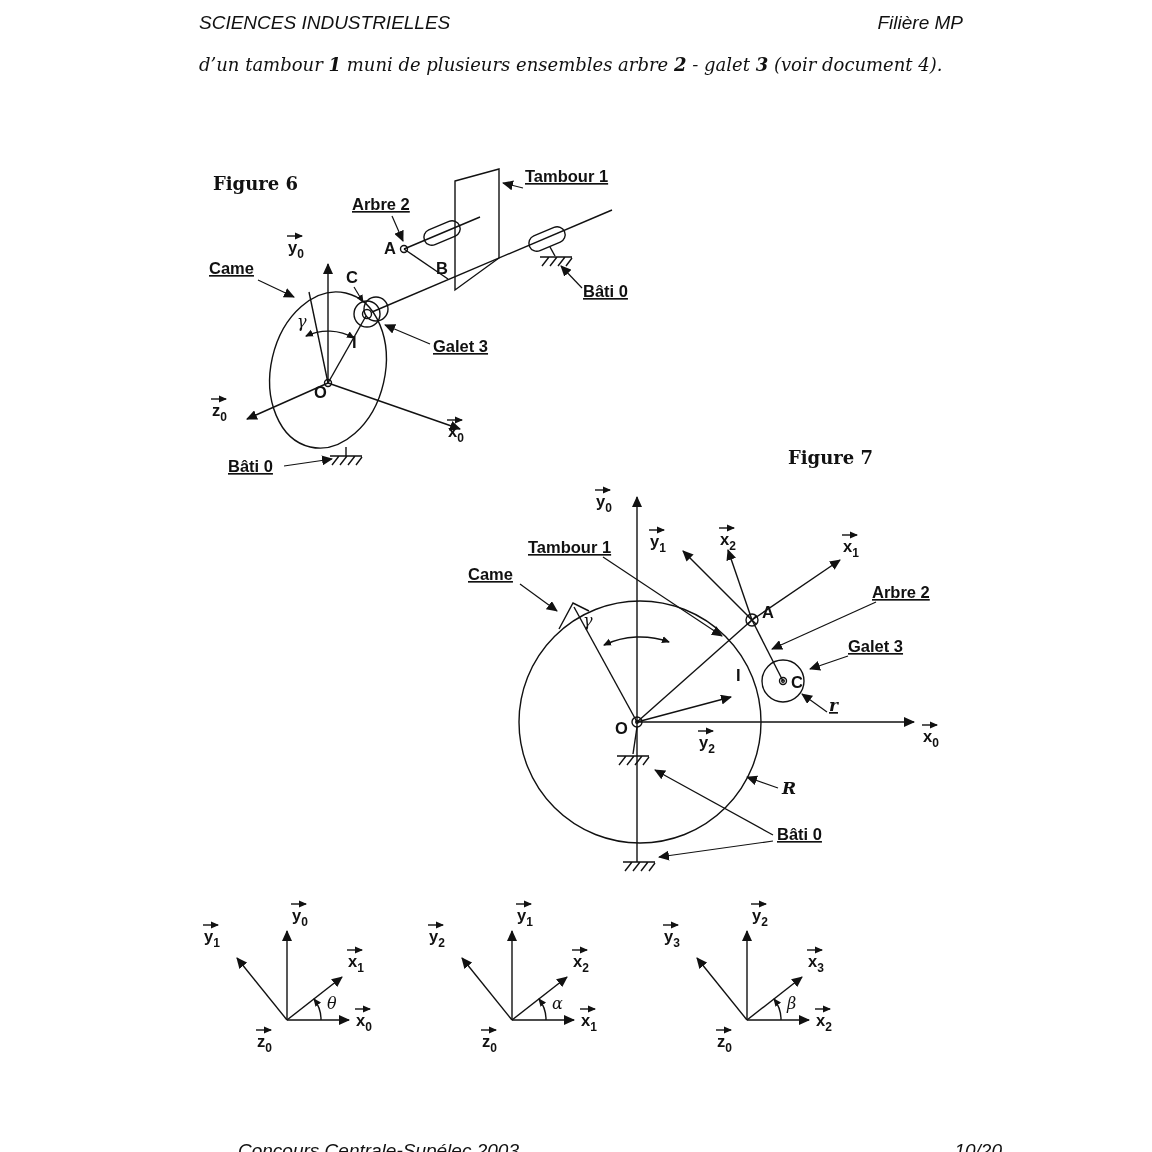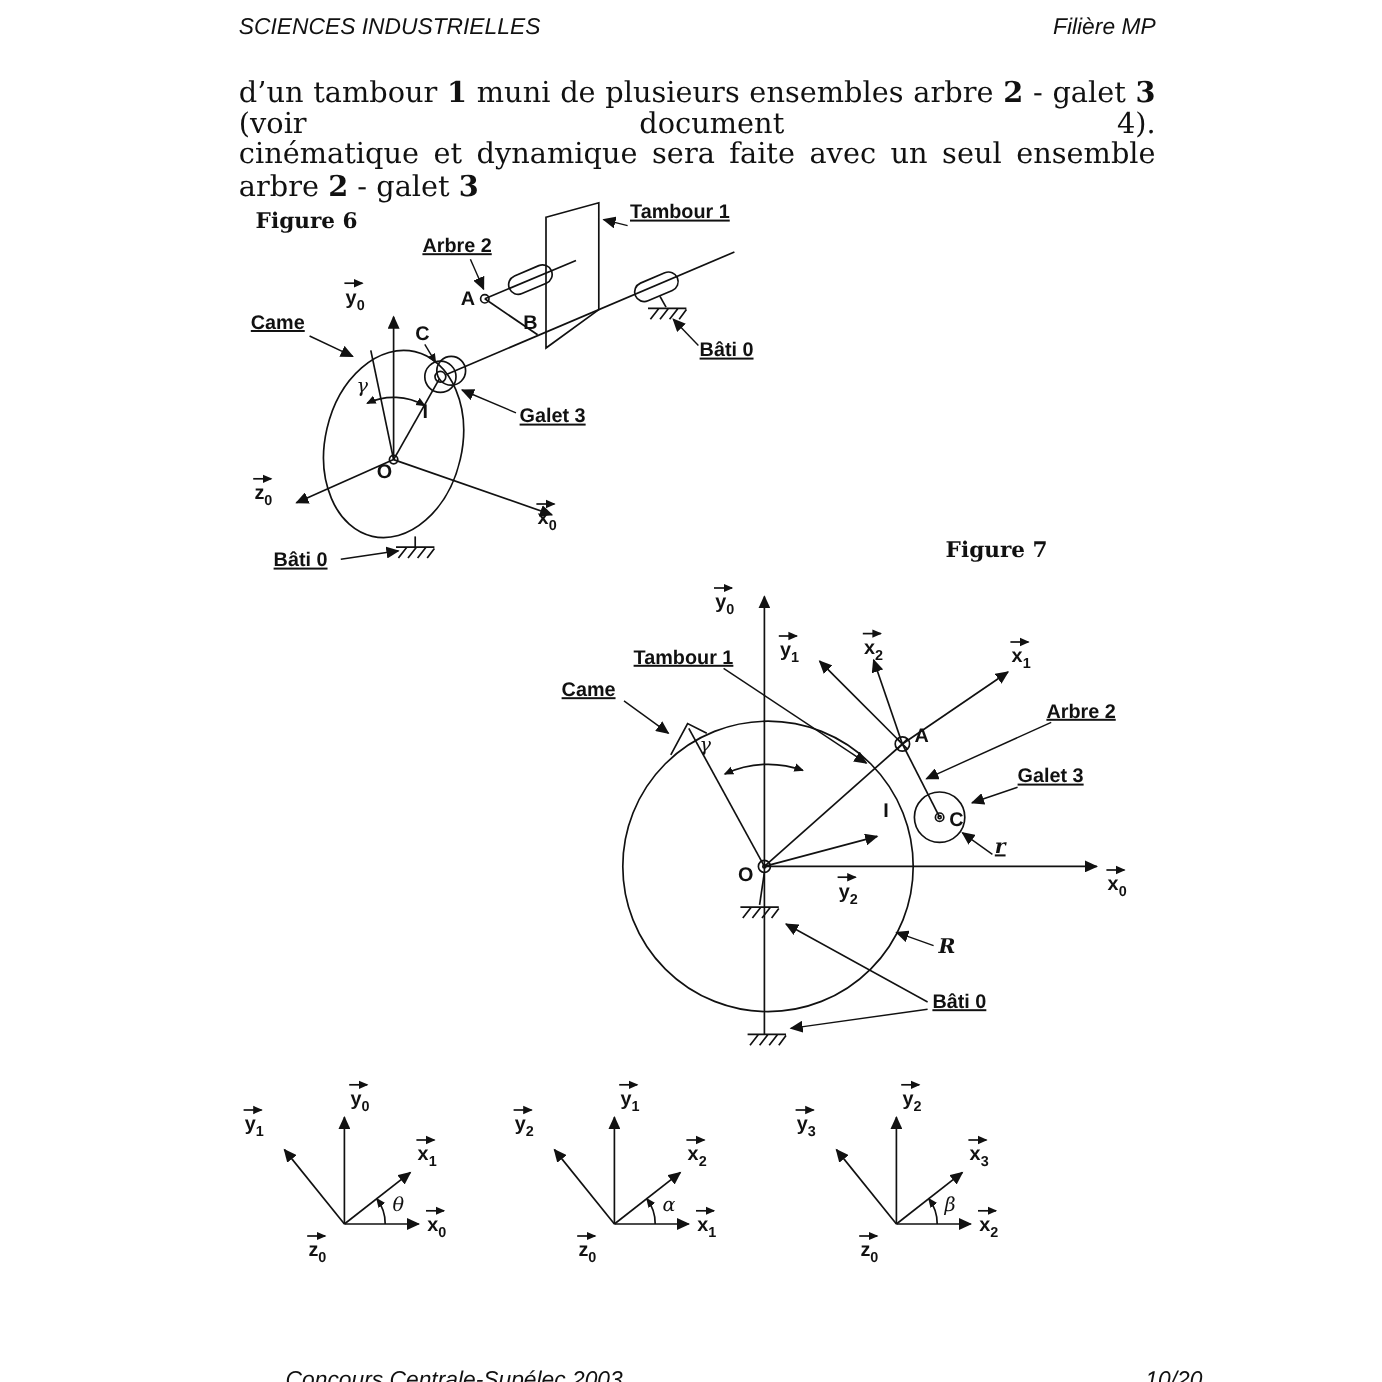--- a/index.html
+++ b/index.html
@@ -2,21 +2,21 @@
 <html><head>
 <meta charset="utf-8">
 <style>
   html,body { margin:0; padding:0; background:#e8e8e8; }
   .page { position:relative; width:1152px; height:1152px; background:#ffffff; overflow:hidden;
           font-family:"DejaVu Serif", serif; color:#111; }
   .hdr, .ftr { position:absolute; left:199px; width:764px; display:flex; justify-content:space-between;
           font-family:"Liberation Sans", sans-serif; font-style:italic; font-size:19px; color:#111; }
   .hdr { top:12px; }
   .ftr { top:1140px;margin-left:39px; }
-  .para { position:absolute; top:64px; left:199px; width:764px; font-size:24px; line-height:25.5px; }
+  .para { position:absolute; top:52px; left:199px; width:764px; font-size:18px; line-height:25.5px;font-style:italic; }
   .para .line { text-align:justify; text-align-last:justify; }
   .para .line:last-child { text-align-last:left; }
   .para b { font-weight:bold; }
   .fig-layer { position:absolute; left:0; top:0; width:1152px; height:1152px; }
   .fig-layer line, .fig-layer path, .fig-layer circle, .fig-layer ellipse, .fig-layer rect
       { stroke:#111; stroke-width:1.4; fill:none; }
   .fig-layer marker path { fill:#111; stroke:none; }
   .fw { fill:#ffffff; }
   .fd { fill:#111; stroke:none; }
   .ldrs line { stroke-width:1.2; }
@@ -35,21 +35,20 @@
 
 <div class="page">
 
   <div class="hdr">
     <span>SCIENCES INDUSTRIELLES</span>
     <span>Filière MP</span>
   </div>
 
   <div class="para">
       <div class="line"><span>d’un tambour </span><b>1</b><span> muni de plusieurs ensembles arbre </span><b>2</b><span> - galet </span><b>3</b><span> (voir document 4).</span></div>
-      <div class="line"><span>cinématique et dynamique sera faite avec un seul ensemble arbre </span><b>2</b><span> - galet </span><b>3</b></div>
     </div>
 
   <svg class="fig-layer" viewBox="0 0 1152 1152">
     <defs>
       <marker id="ah" markerUnits="userSpaceOnUse" markerWidth="12" markerHeight="10" refX="10" refY="5" orient="auto-start-reverse">
         <path d="M0,0 L11,5 L0,10 Z"></path>
       </marker>
       <marker id="ahs" markerUnits="userSpaceOnUse" markerWidth="9" markerHeight="8" refX="7" refY="4" orient="auto-start-reverse">
         <path d="M0,0.5 L8,4 L0,7.5 Z"></path>
       </marker>

